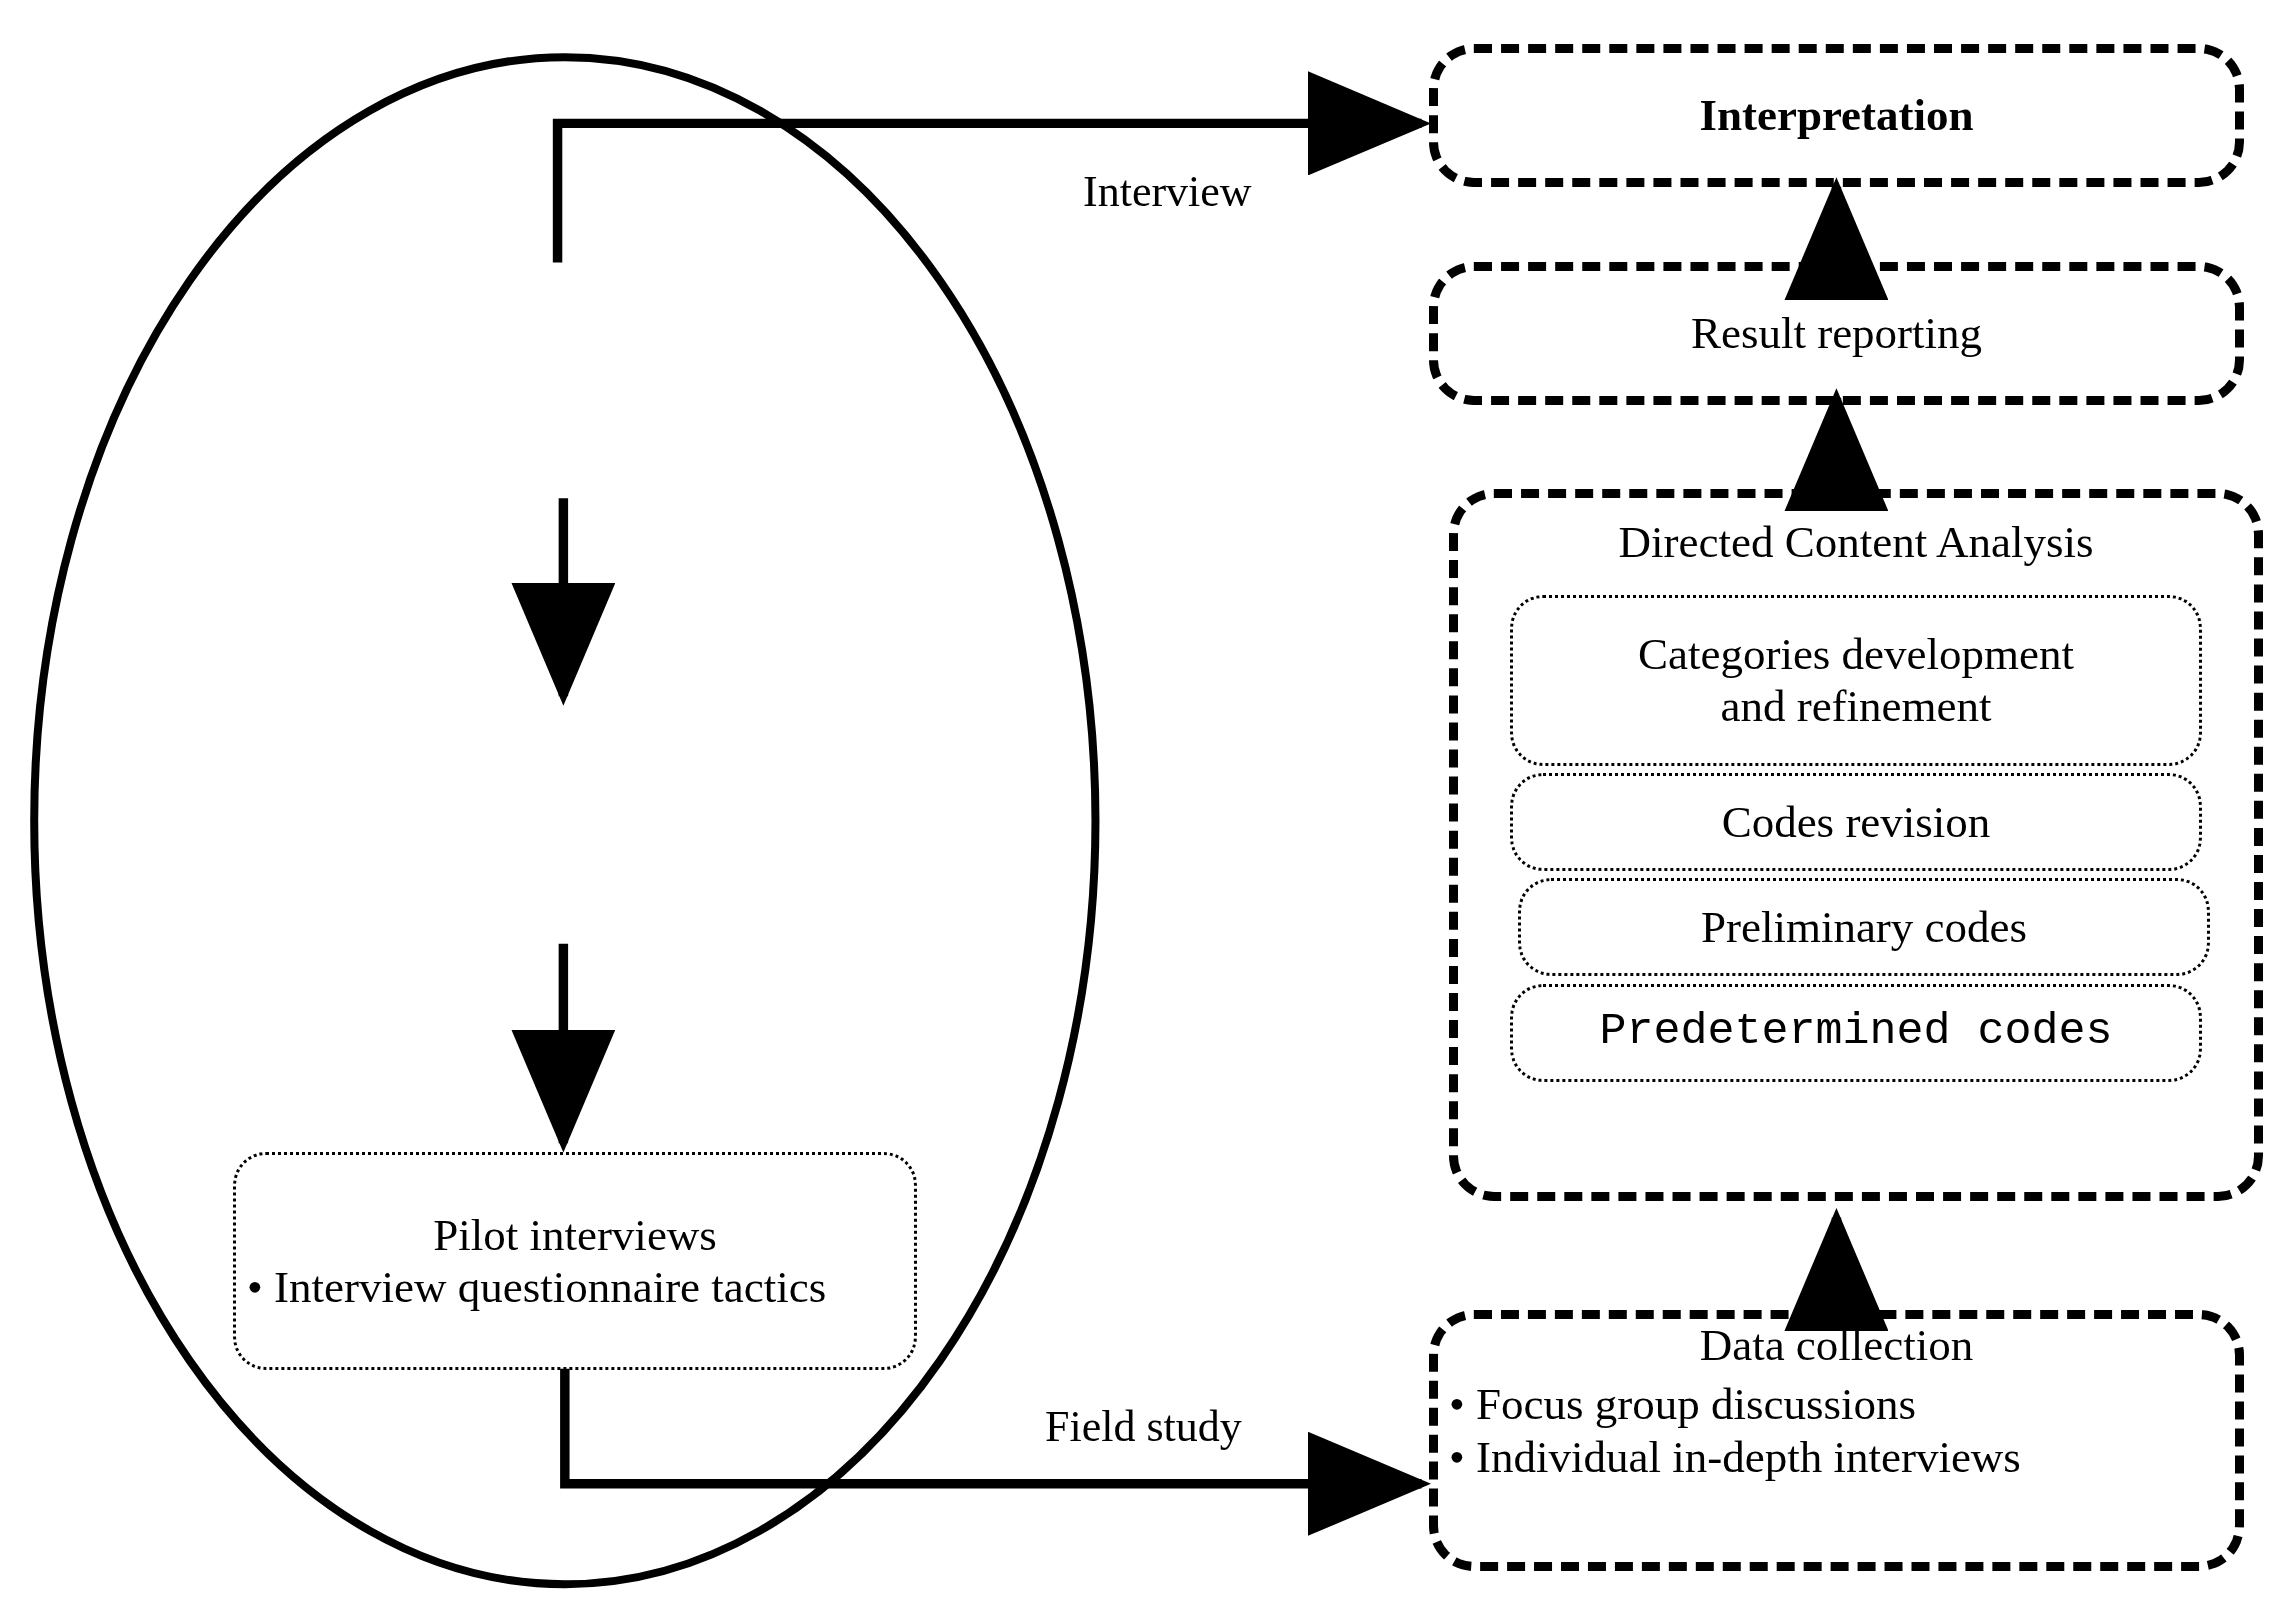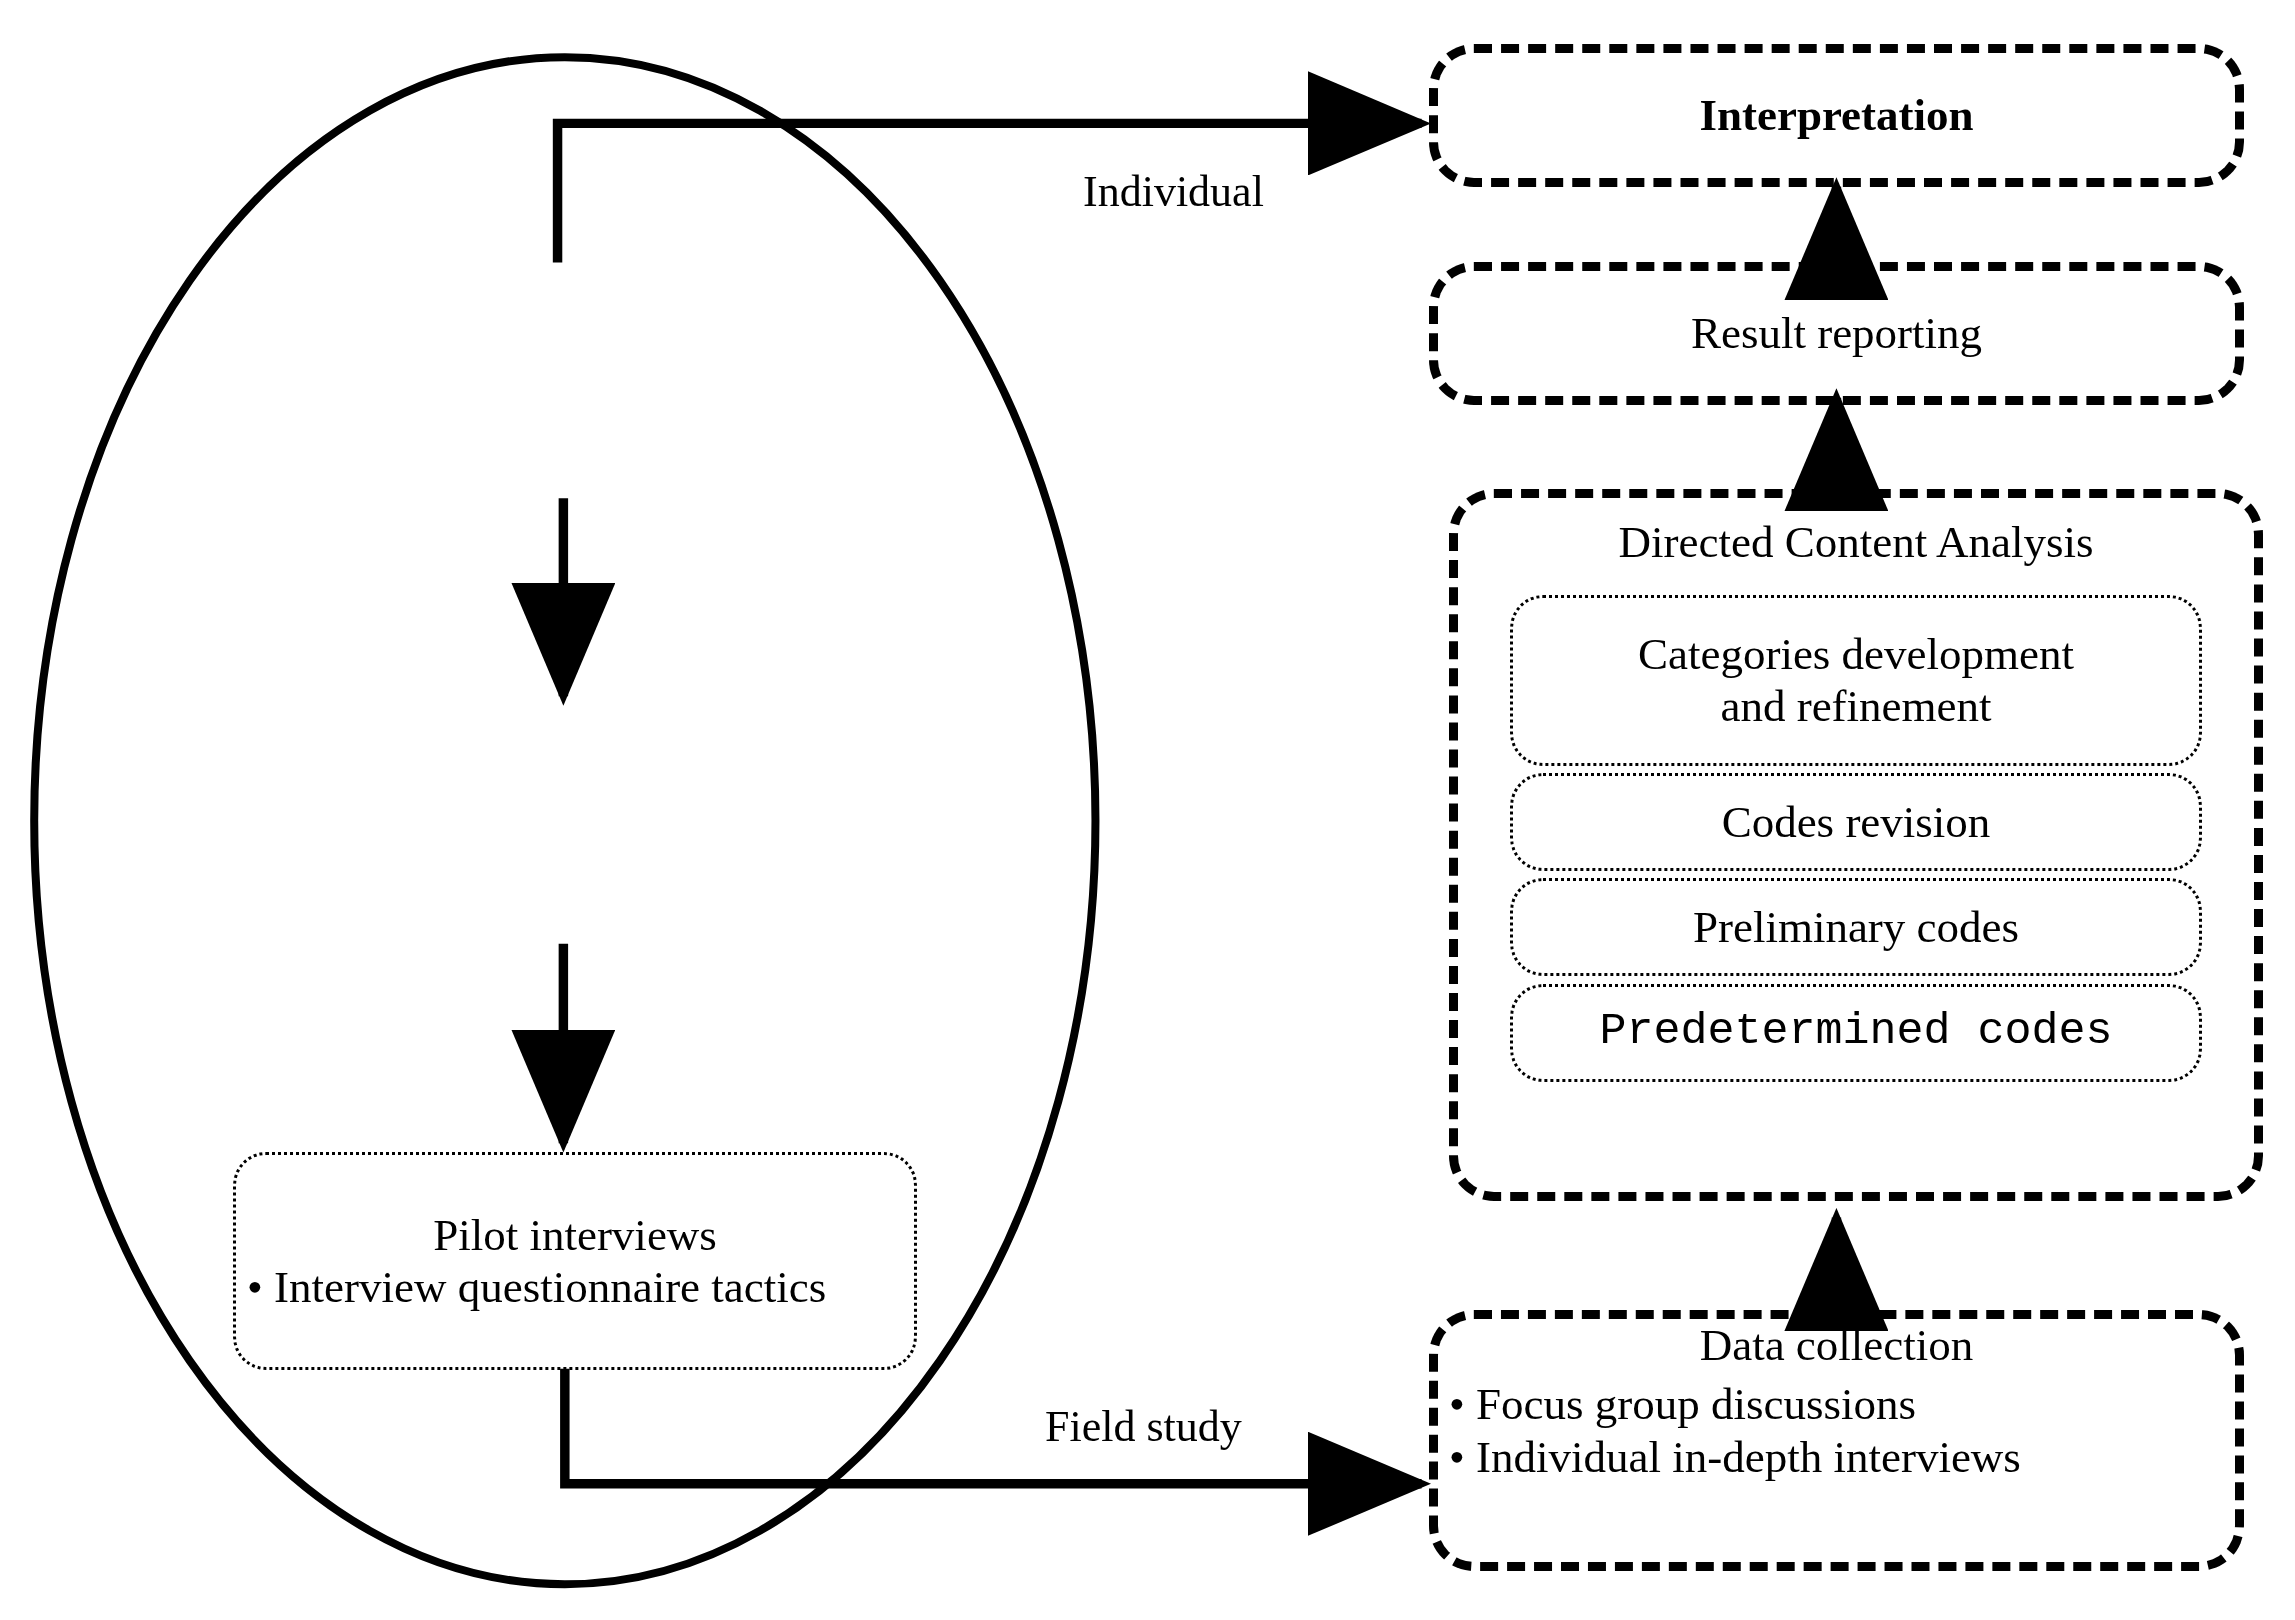--- a/index.html
+++ b/index.html
@@ -126,39 +126,39 @@
 
     <div class="node thin-dotted fs-big" style="position:relative; left:0; top:0; width:692px; height:171px; margin-bottom:7.3px;">
       <span class="node-text">Categories development
 and refinement</span>
     </div>
 
     <div class="node thin-dotted fs-big" style="position:relative; left:0; top:0; width:692px; height:98px; margin-bottom:7.3px;">
       <span class="node-text">Codes revision</span>
     </div>
 
-    <div class="node thin-dotted fs-big" style="position:relative; left:0; top:0; width:692px; height:98px; margin-bottom:7.3px;">
+    <div class="node thin-dotted fs-big" style="position:relative; left:8px; top:0; width:692px; height:98px; margin-bottom:7.3px;">
       <span class="node-text">Preliminary codes</span>
     </div>
 
     <div class="node thin-dotted fs-big" style="position:relative; left:0; top:0; width:692px; height:98px;font-family:Liberation Mono, monospace;">
       <span class="node-text">Predetermined codes</span>
     </div>
   </div>
 
   <div class="node thick-dashed fs-big" style="left:1429px; top:1310px; width:815px; height:261px; justify-content:flex-start;">
     <span class="node-text">Data collection</span>
     <div class="bullet-line" style="margin-top:7.3px;">
       <span class="bullet-dot">•</span>
       <span class="bullet-text">Focus group discussions</span>
     </div>
     <div class="bullet-line">
       <span class="bullet-dot">•</span>
       <span class="bullet-text">Individual in-depth interviews</span>
     </div>
   </div>
 
-  <div class="edge-label fs-med" style="left:1083px; top:166px;">Individual</div>
+  <div class="edge-label fs-med" style="left:1083px; top:166px;">Interview</div>
 
   <div class="edge-label fs-med" style="left:1045px; top:1401px;">Field study</div>
 
 </div>
 
 
 </body></html>

